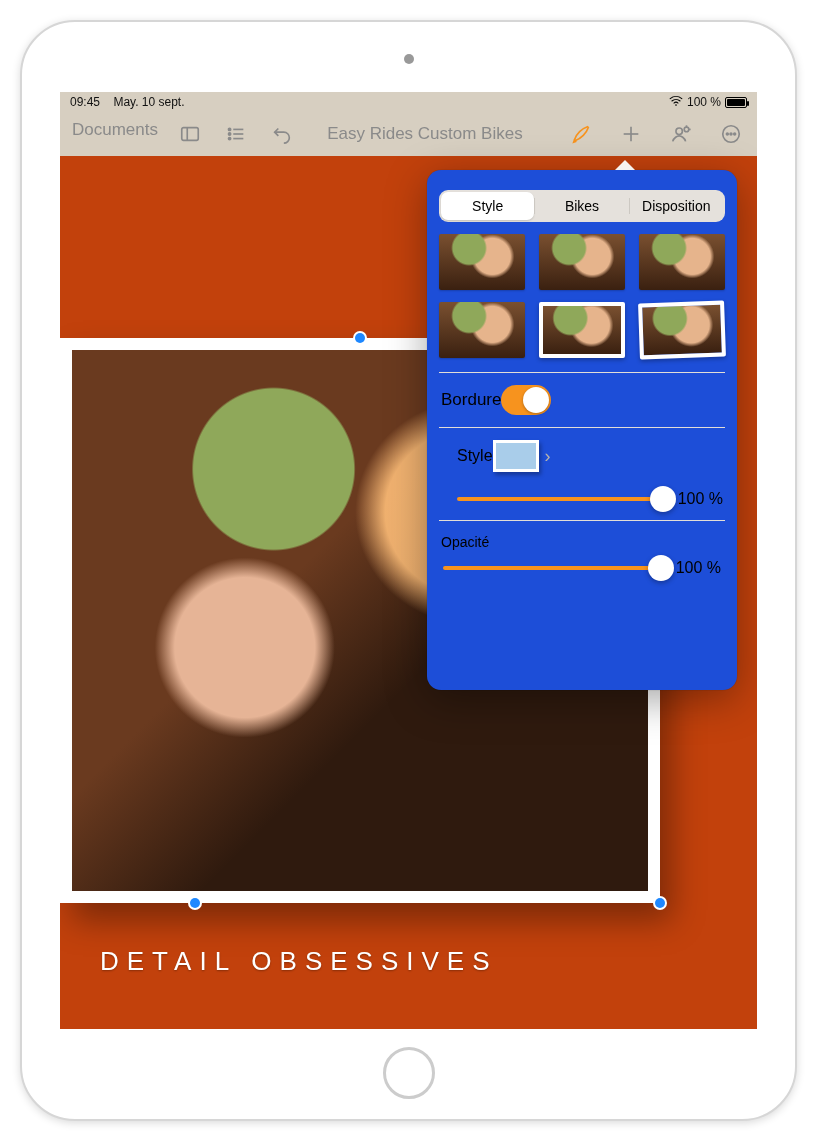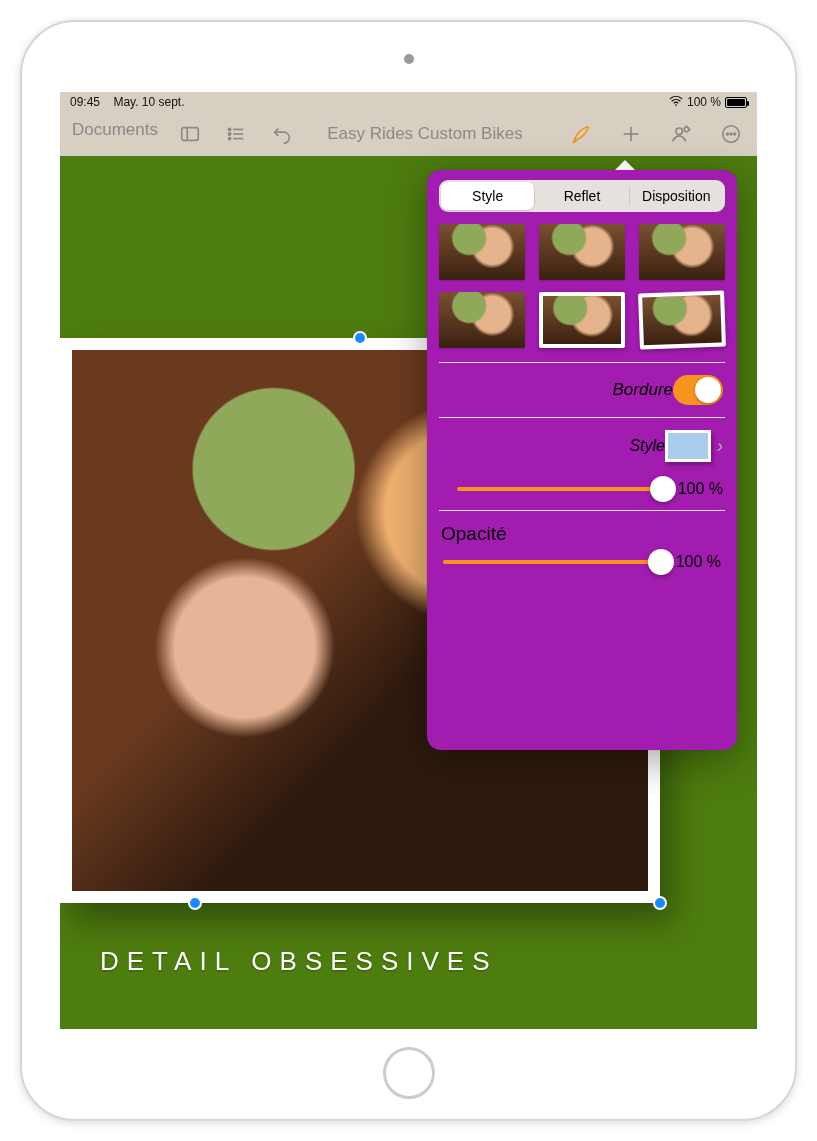--- a/index.html
+++ b/index.html
@@ -66,21 +66,21 @@
   .tb-btn { color:#8a8a8a; display:flex; align-items:center; justify-content:center; width:28px; height:28px; }
   .tb-btn svg { width: 22px; height: 22px; stroke:#8a8a8a; fill:none; stroke-width:1.8; }
   .tb-title { flex: 0 0 auto; font-size: 17px; font-weight: 500; color:#8a8a8a; margin: 8px auto; }
   .toolbar .left-group { display:flex; gap:18px; }
   .toolbar .right-group { display:flex; align-items:center; gap:22px; margin-left:auto; }
   .docs-link { font-size: 17px; color:#8a8a8a; }
   .brush-active svg { stroke:#f7931e; }
   
   .canvas {
     position:absolute; top:64px; left:0; right:0; bottom:0;
-    background:#4d7c0f;
+    background:#c2410c;
   }
   .photo-frame {
     position:absolute; top:182px; left:0;
     width:600px; height:565px;
     background:#fff;
     padding:12px;
     box-shadow: 12px 18px 30px rgba(0,0,0,.35);
   }
   .photo {
     width:100%; height:100%;
@@ -97,25 +97,25 @@
     background:#1e88ff; box-shadow:0 0 0 2px #fff;
   }
   .caption {
     position:absolute; left:40px; top:790px;
     color:#fff; font-size:26px; letter-spacing:8px; font-weight:500;
     text-shadow:0 1px 2px rgba(0,0,0,.3);
   }
   
   .popover {
     position:absolute; top:78px; right:20px;
-    width:310px; height:580px;
-    background:#a21caf;
+    width:310px; height:520px;
+    background:#1d4ed8;
     border-radius:14px;
     box-shadow: 0 10px 40px rgba(0,0,0,.35), 0 0 0 .5px rgba(0,0,0,.1);
-    padding:10px 12px;
+    padding:20px 12px;
   }
   .popover::before{
     content:""; position:absolute; top:-10px; right:102px;
     border-left:10px solid transparent; border-right:10px solid transparent;
     border-bottom:10px solid #f6f3ef;
   }
   .seg {
     display:flex; background:#e5e1dc; border-radius:9px; padding:2px;
     font-size:14px; margin-bottom:12px;
   }
@@ -133,23 +133,23 @@
     height:56px; border-radius:2px;
     background:
       radial-gradient(circle at 35% 25%, #8fa85a 0 16px, transparent 18px),
       radial-gradient(circle at 62% 40%, rgba(230,180,140,1) 0 18px, transparent 22px),
       linear-gradient(#7a5030,#3a2010);
     box-shadow:0 1px 2px rgba(0,0,0,.2);
   }
   .thumb.framed { border:4px solid #fff; box-shadow:0 2px 4px rgba(0,0,0,.3);}
   .thumb.skew { transform:rotate(-2deg);}
   .row {
-    display:flex; align-items:center; justify-content:flex-end;
+    display:flex; align-items:center; justify-content:flex-start;
     padding:12px 2px; border-top:1px solid #e3ded7;
-    font-size:17px; color:#000;font-style:italic;
+    font-size:17px; color:#000;
   }
   .row:first-of-type { border-top:1px solid #e3ded7;}
   .row.sub { padding-left:18px; font-size:16px;}
   .switch {
     width:50px; height:30px; border-radius:15px; background:#d8d4cf; position:relative;
     transition:.2s;
   }
   .switch.on { background:#f7931e;}
   .switch .knob {
     position:absolute; top:2px; left:2px; width:26px; height:26px; border-radius:50%;
@@ -272,21 +272,21 @@
         <div class="sel-handle" style="bottom:-5px; left:130px"></div>
         <div class="sel-handle" style="bottom:-5px; right:-5px"></div>
       </div>
       <div class="caption">DETAIL OBSESSIVES</div>
     </div>
 
     <div class="popover">
       <div class="seg">
         <div class="seg-item active">Style</div>
         <div class="seg-sep"></div>
-        <div class="seg-item">Reflet</div>
+        <div class="seg-item">Bikes</div>
         <div class="seg-sep"></div>
         <div class="seg-item">Disposition</div>
       </div>
 
       <div class="thumb-grid">
         <div class="thumb"></div>
         <div class="thumb"></div>
         <div class="thumb"></div>
         <div class="thumb"></div>
         <div class="thumb framed"></div>
@@ -311,21 +311,21 @@
       <div class="slider-row">
         <div class="slider" style="--p:100%">
             <div class="thumb-dot"></div>
           </div>
         <span class="slider-val">100 %</span>
       </div>
 
 
 
       <div class="opac-block">
-        <span style="font-size:19px">Opacité</span>
+        <span style="font-size:14px">Opacité</span>
         <div class="slider-row">
           <div class="slider" style="--p:100%">
               <div class="thumb-dot"></div>
             </div>
           <span class="slider-val">100 %</span>
         </div>
       </div>
     </div>
 
   </div>

